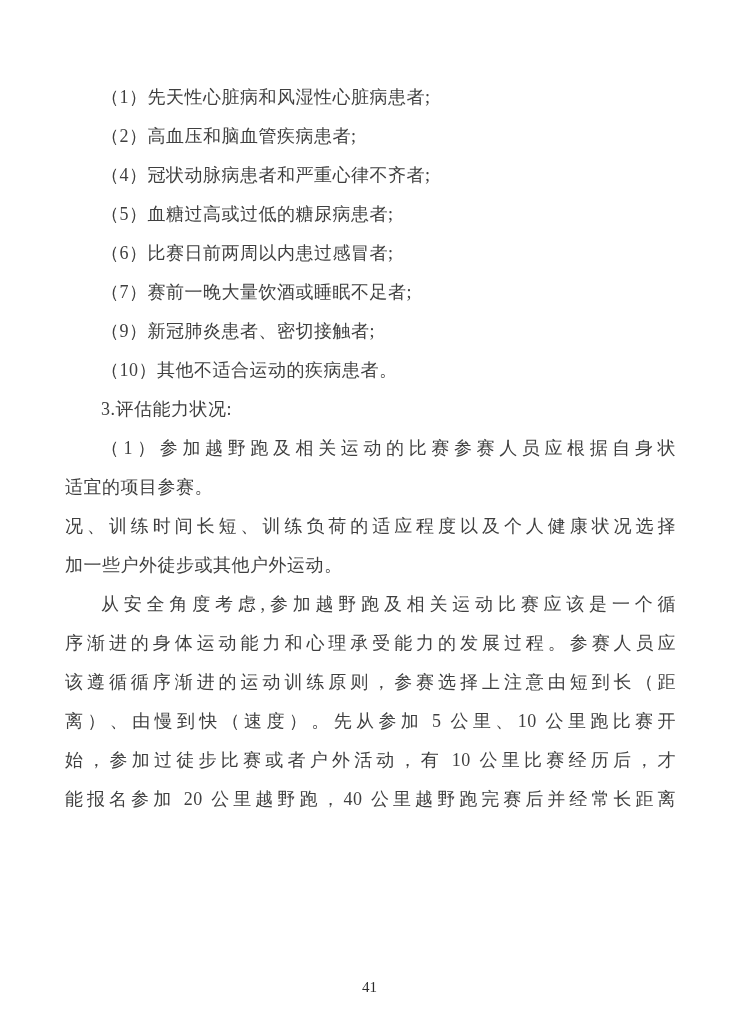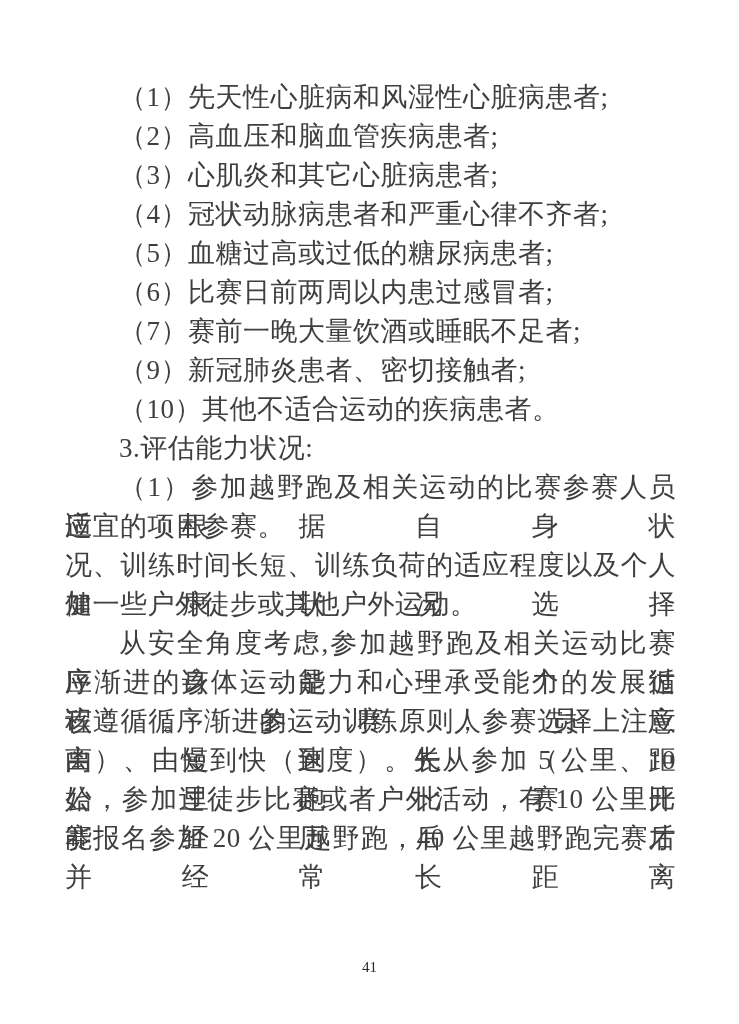--- a/index.html
+++ b/index.html
@@ -14,21 +14,21 @@
     background: #ffffff;
     overflow: hidden;
     font-family: "Liberation Serif", "DejaVu Serif", serif;
     color: #3f3f3f;
   }
   .content {
     position: absolute;
     left: 65px;
     top: 78px;
     width: 611px;
-    font-size: 27px;
+    font-size: 18px;
     line-height: 39px;
     letter-spacing: 0.5px;
     text-align: left;
     word-break: break-all;
   }
   .line {
     white-space: nowrap;
     height: 39px;
   }
   .line.indent {
@@ -36,36 +36,35 @@
   }
   .line.justify {
     white-space: normal;
     text-align: justify;
     text-align-last: justify;
     text-justify: inter-character;
   }
   .footer {
     position: absolute;
     left: 0;
-    bottom: 48px;
+    bottom: 28px;
     width: 100%;
     text-align: center;
     font-size: 15px;
     color: #2a2a2a;
     letter-spacing: 0;
   }
 </style>
 </head>
 <body>
 
 <div class="page">
   <div class="content" id="document-body">
       <div class="line indent">（1）先天性心脏病和风湿性心脏病患者;</div>
       <div class="line indent">（2）高血压和脑血管疾病患者;</div>
-      <div class="line indent">（3）心肌炎和其它心脏病患者;</div>
       <div class="line indent">（4）冠状动脉病患者和严重心律不齐者;</div>
       <div class="line indent">（5）血糖过高或过低的糖尿病患者;</div>
       <div class="line indent">（6）比赛日前两周以内患过感冒者;</div>
       <div class="line indent">（7）赛前一晚大量饮酒或睡眠不足者;</div>
       <div class="line indent">（9）新冠肺炎患者、密切接触者;</div>
       <div class="line indent">（10）其他不适合运动的疾病患者。</div>
       <div class="line indent">3.评估能力状况:</div>
       <div class="line indent justify">（1）参加越野跑及相关运动的比赛参赛人员应根据自身状</div>
       <div class="line">适宜的项目参赛。</div>
       <div class="line justify">况、训练时间长短、训练负荷的适应程度以及个人健康状况选择</div>

